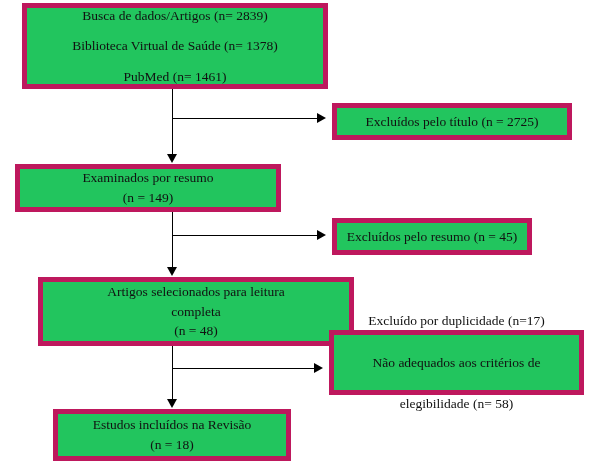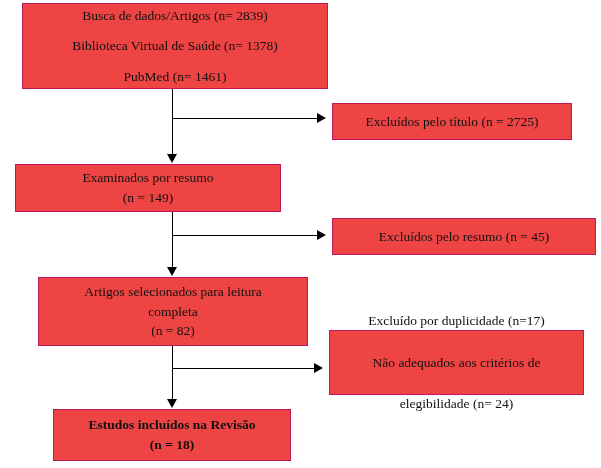--- a/index.html
+++ b/index.html
@@ -12,22 +12,22 @@
     width: 601px;
     height: 468px;
     background: #ffffff;
     font-family: "Liberation Serif", "DejaVu Serif", serif;
     color: #1a1a1a;
     overflow: hidden;
   }
   .node {
     position: absolute;
     box-sizing: border-box;
-    border: 1px solid #be185d;
-    background: #ef4444;
+    border: 5px solid #be185d;
+    background: #22c55e;
     display: flex;
     flex-direction: column;
     align-items: center;
     justify-content: center;
     text-align: center;
     font-size: 13.5px;
     line-height: 1.45;
     color: #111111;
     padding: 2px 6px;
   }
@@ -37,26 +37,26 @@
   }
   .node.multi .line {
     white-space: normal;
   }
 
   
   #node-sources  { left: 22px;  top: 3px;   width: 306px; height: 86px; }
   #node-sources .line { margin: 5.5px 0; }
 
   #node-abstract { left: 15px;  top: 164px; width: 266px; height: 48px; justify-content: center; }
-  #node-full     { left: 38px;  top: 277px; width: 270px; height: 69px; }
-  #node-included { left: 53px;  top: 409px; width: 238px; height: 52px; font-weight: bold; }
+  #node-full     { left: 38px;  top: 277px; width: 316px; height: 69px; }
+  #node-included { left: 53px;  top: 409px; width: 238px; height: 52px; }
 
   
   #node-excl-title   { left: 332px; top: 103px; width: 240px; height: 37px; text-align: right; }
-  #node-excl-abs     { left: 332px; top: 218px; width: 264px; height: 37px; }
+  #node-excl-abs     { left: 332px; top: 218px; width: 200px; height: 37px; }
   #node-excl-dup     { left: 329px; top: 330px; width: 255px; height: 65px; gap: 22px; }
 
   
   .vline {
     position: absolute;
     width: 0;
     border-left: 1.4px solid #000000;
   }
   .hline {
     position: absolute;
@@ -110,40 +110,40 @@
   </div>
 
   <div class="node" id="node-abstract">
     <span class="line">Examinados por resumo</span>
     <span class="line">(n = 149)</span>
   </div>
 
   <div class="node" id="node-full">
     <span class="line">Artigos selecionados para leitura</span>
     <span class="line">completa</span>
-    <span class="line">(n = 82)</span>
+    <span class="line">(n = 48)</span>
   </div>
 
   <div class="node" id="node-included">
     <span class="line">Estudos incluídos na Revisão</span>
     <span class="line">(n = 18)</span>
   </div>
 
   <div class="node" id="node-excl-title">
     <span class="line">Excluídos pelo título (n = 2725)</span>
   </div>
 
   <div class="node" id="node-excl-abs">
     <span class="line">Excluídos pelo resumo (n = 45)</span>
   </div>
 
   <div class="node" id="node-excl-dup">
     <span class="line">Excluído por duplicidade (n=17)</span>
     <span class="line">Não adequados aos critérios de</span>
-    <span class="line">elegibilidade (n= 24)</span>
+    <span class="line">elegibilidade (n= 58)</span>
   </div>
 
   <div class="vline" id="v1"></div>
   <div class="arrow-down" id="a1"></div>
   <div class="hline" id="h1"></div>
   <div class="arrow-right" id="ah1"></div>
 
   <div class="vline" id="v2"></div>
   <div class="arrow-down" id="a2"></div>
   <div class="hline" id="h2"></div>

